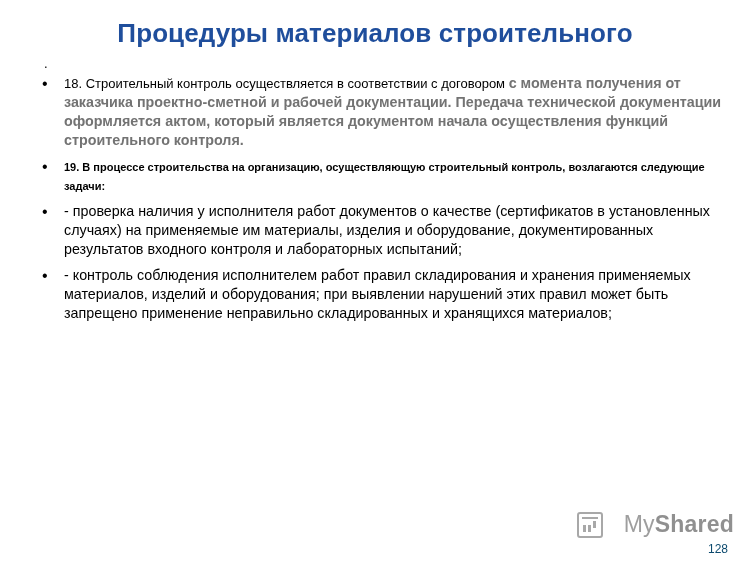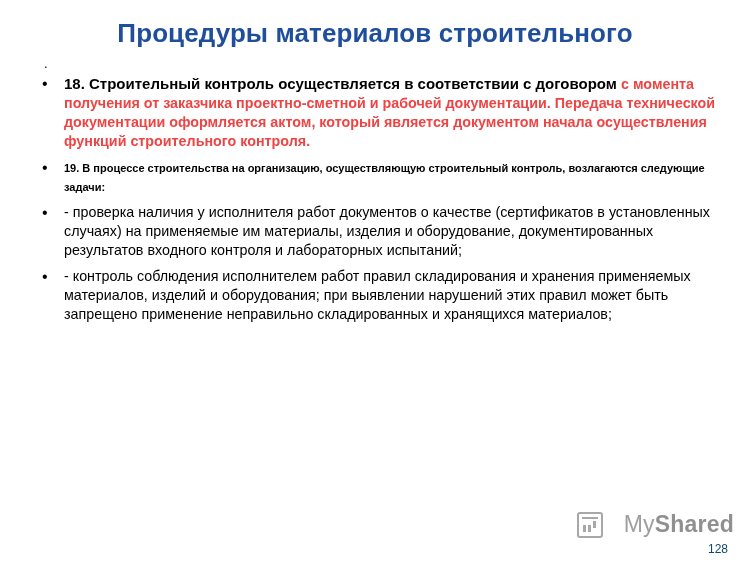--- a/index.html
+++ b/index.html
@@ -62,26 +62,26 @@
   li.bullet::before {
     content: "•";
     position: absolute;
     left: 12px;
     top: -1px;
     font-size: 16px;
     color: #000000;
     line-height: 1.33;
   }
   .redb {
-    color: #ef4444;
+    color: #737373;
     font-weight: bold;
   }
   .item-18 {
-    font-weight: bold;
-    font-size: 15px;
+    font-weight: normal;
+    font-size: 13px;
   }
   .item-19 {
     font-weight: bold;
     font-size: 11px;
   }
   .watermark {
     position: absolute;
     right: 16px;
     bottom: 24px;
     display: flex;

